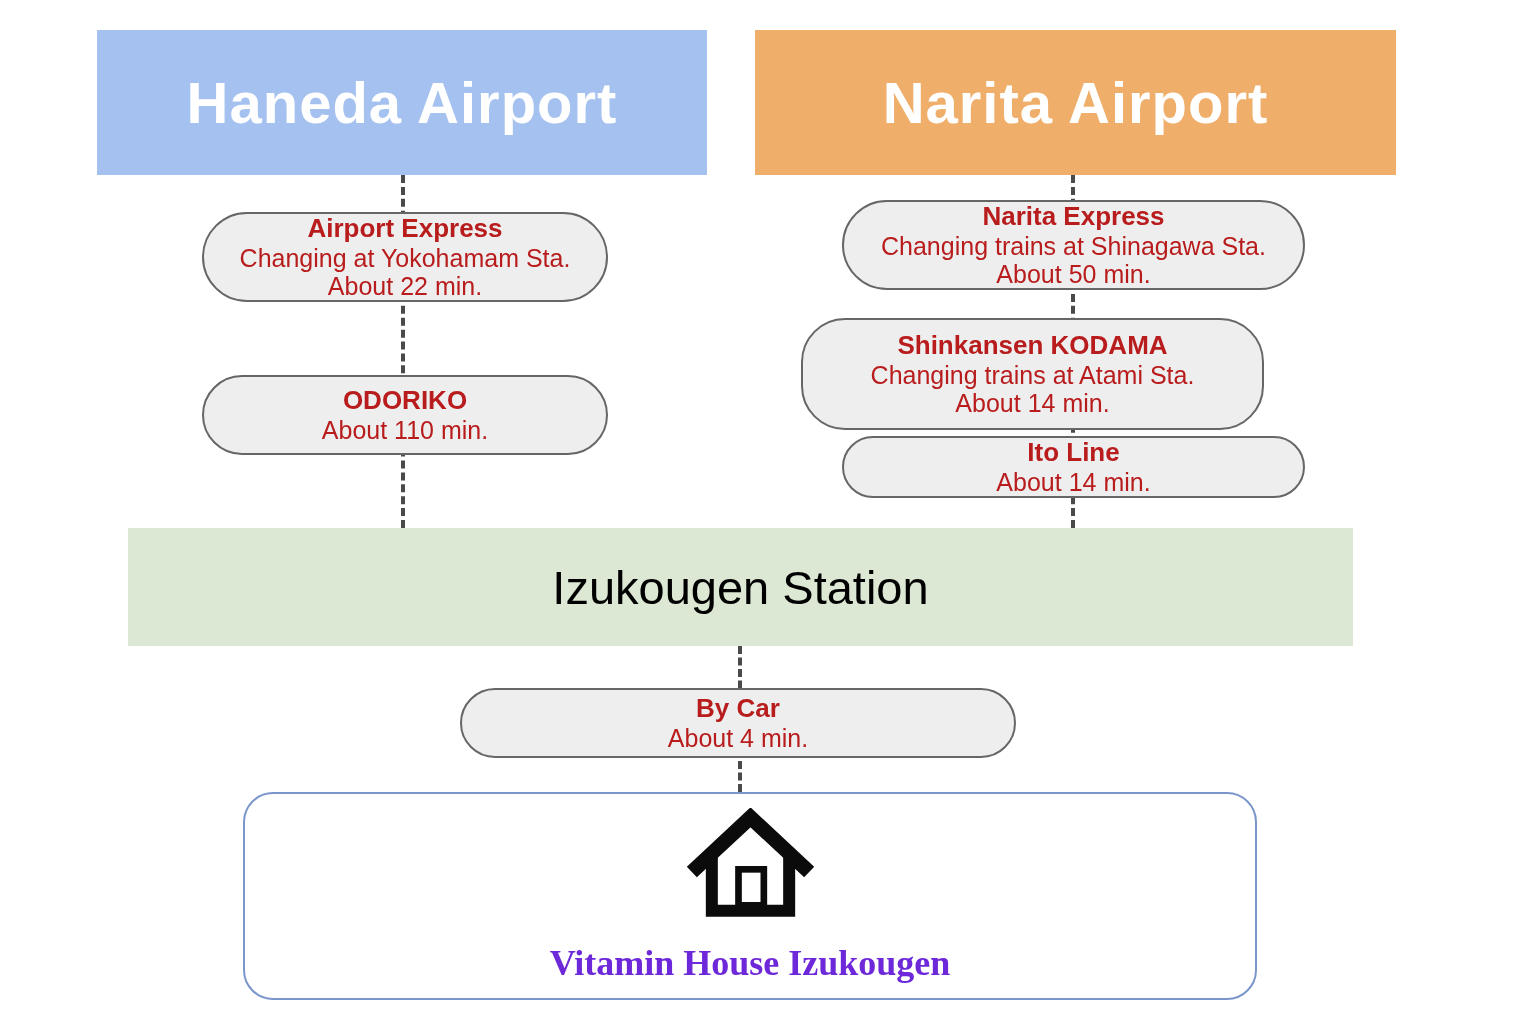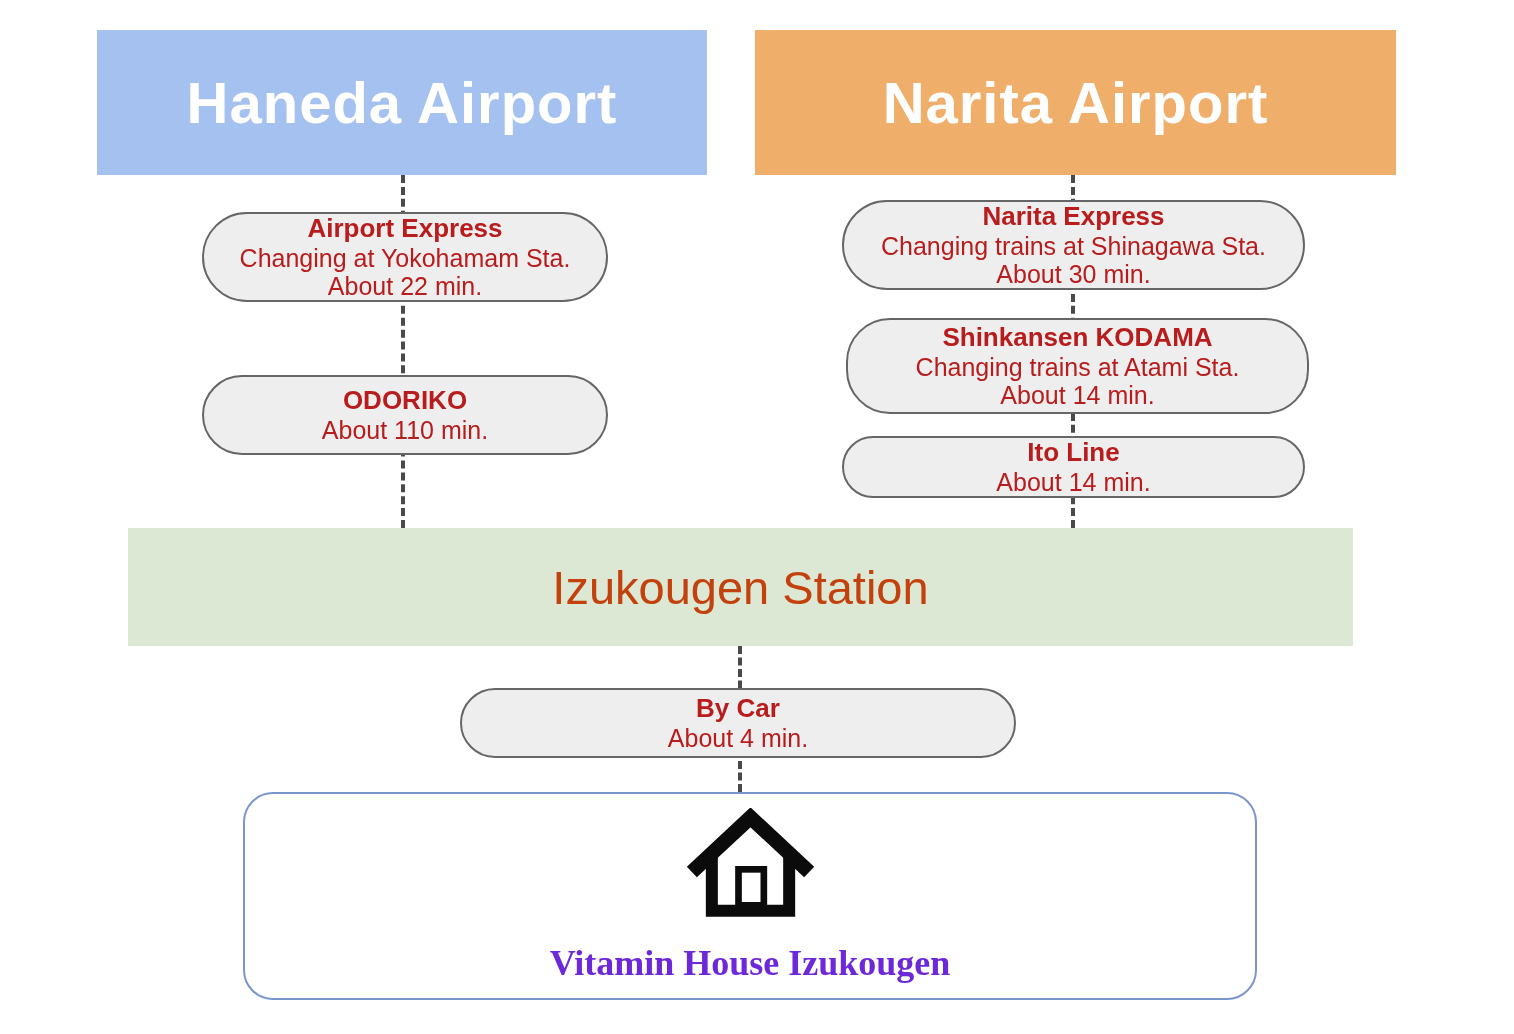--- a/index.html
+++ b/index.html
@@ -15,21 +15,21 @@
     display:flex;align-items:center;justify-content:center;
     color:#ffffff;
     font-weight:bold;
     font-size:58px;
     letter-spacing:1px;
     z-index:2;
   }
   .station-band{
     position:absolute;
     display:flex;align-items:center;justify-content:center;
-    color:#c2410c;
+    color:#000000;
     font-size:47px;
     z-index:2;
   }
   .pill{
     position:absolute;
     box-sizing:border-box;
     background:#eeeeee;
     border:2px solid #666666;
     display:flex;flex-direction:column;align-items:center;justify-content:center;
     z-index:3;
@@ -87,24 +87,24 @@
   </div>
 
   <div class="pill" style="left:202px;top:375px;width:406px;height:80px;border-radius:40px;">
     <div class="pill-title">ODORIKO</div>
     <div class="pill-line">About 110 min.</div>
   </div>
 
   <div class="pill" style="left:842px;top:200px;width:463px;height:90px;border-radius:45px;">
     <div class="pill-title">Narita Express</div>
     <div class="pill-line">Changing trains at Shinagawa Sta.</div>
-    <div class="pill-line">About 30 min.</div>
+    <div class="pill-line">About 50 min.</div>
   </div>
 
-  <div class="pill" style="left:846px;top:318px;width:463px;height:96px;border-radius:44px;">
+  <div class="pill" style="left:801px;top:318px;width:463px;height:112px;border-radius:44px;">
     <div class="pill-title">Shinkansen KODAMA</div>
     <div class="pill-line">Changing trains at Atami Sta.</div>
     <div class="pill-line">About 14 min.</div>
   </div>
 
   <div class="pill" style="left:842px;top:436px;width:463px;height:62px;border-radius:31px;">
     <div class="pill-title">Ito Line</div>
     <div class="pill-line">About 14 min.</div>
   </div>
 

